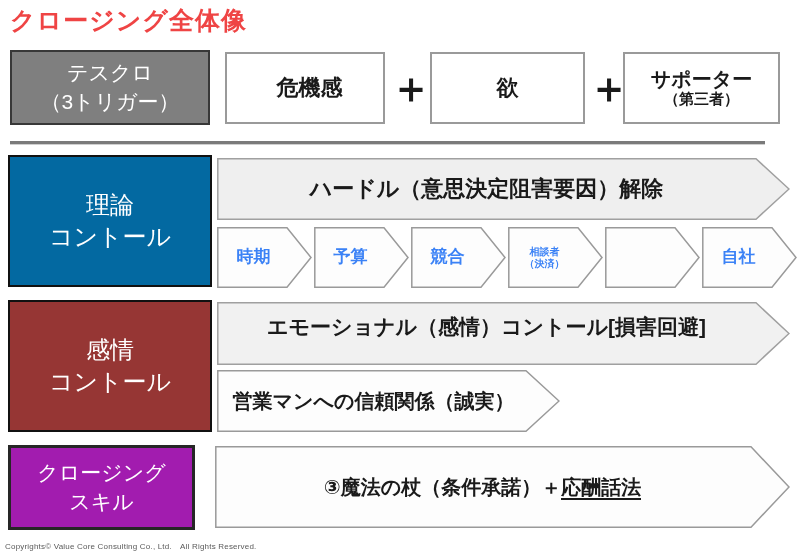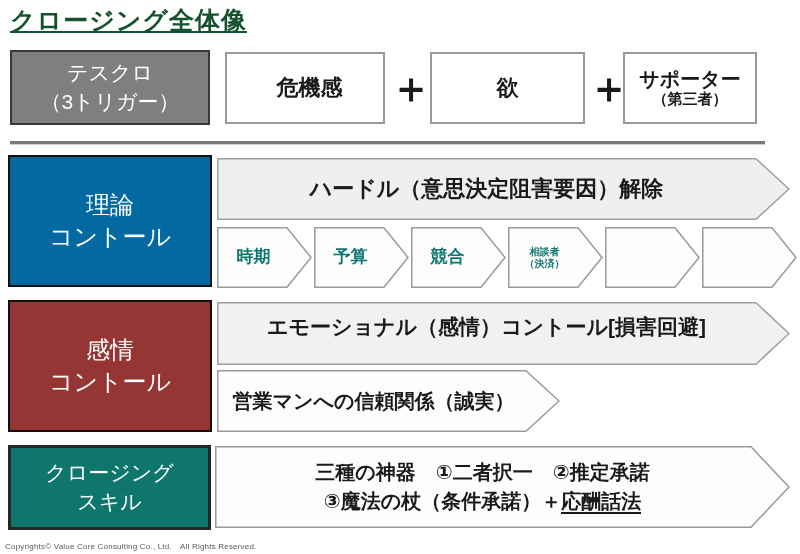--- a/index.html
+++ b/index.html
@@ -1,39 +1,39 @@
 <!DOCTYPE html>
 <html><head>
 <meta charset="utf-8">
 <style>
   html,body{margin:0;padding:0;background:#ffffff;}
   body{font-family:"Liberation Sans","DejaVu Sans",sans-serif;}
   .slide{position:relative;width:800px;height:554px;background:#ffffff;overflow:hidden;}
 
-  .title{position:absolute;left:10px;top:4px;margin:0;font-size:25px;font-weight:bold;color:#14532d;letter-spacing:1px;text-decoration:underline;}
+  .title{position:absolute;left:10px;top:4px;margin:0;font-size:25px;font-weight:bold;color:#ef4444;letter-spacing:1px;}
 
   
   .hdr{position:absolute;display:flex;align-items:center;justify-content:center;text-align:center;box-sizing:border-box;}
   .hdr .lbl{white-space:pre-line;color:#ffffff;font-weight:normal;line-height:1.35;}
   .hdr-tescro{left:10px;top:50px;width:200px;height:75px;background:#7f7f7f;border:2px solid #383838;}
   .hdr-tescro .lbl{font-size:21px;}
   .hdr-theory{left:8px;top:155px;width:204px;height:132px;background:#0369a1;border:2px solid #111111;}
   .hdr-theory .lbl{font-size:24px;}
   .hdr-emotion{left:8px;top:300px;width:204px;height:132px;background:#963634;border:2px solid #111111;align-items:center;}
   .hdr-emotion .lbl{font-size:24px;}
-  .hdr-skill{left:8px;top:445px;width:203px;height:85px;background:#0f766e;border:3px solid #262626;}
+  .hdr-skill{left:8px;top:445px;width:187px;height:85px;background:#a21caf;border:3px solid #262626;}
   .hdr-skill .lbl{font-size:21px;}
 
   
   .wbox{position:absolute;display:flex;flex-direction:column;align-items:center;justify-content:center;background:#ffffff;border:2px solid #9a9a9a;box-sizing:border-box;text-align:center;}
   .wbox .l1{font-size:22px;font-weight:bold;color:#1a1a1a;line-height:1.1;}
   .wbox .l2{font-size:15px;font-weight:bold;color:#1a1a1a;line-height:1.2;}
   .box-crisis{left:225px;top:52px;width:160px;height:72px;padding-left:9px;}
   .box-desire{left:430px;top:52px;width:155px;height:72px;}
-  .box-supporter{left:623px;top:52px;width:134px;height:72px;}
+  .box-supporter{left:623px;top:52px;width:157px;height:72px;}
   .box-supporter .l1{font-size:20px;}
 
   .plus{position:absolute;font-size:42px;font-weight:bold;color:#1a1a1a;line-height:1;}
   .plus-1{left:390px;top:67px;}
   .plus-2{left:588px;top:67px;}
 
   .divider{position:absolute;left:10px;top:141px;width:755px;height:3px;background:#7a7a7a;border-bottom:1px solid #cfcfcf;}
 
   
   .arrow{position:absolute;}
@@ -45,21 +45,21 @@
   .arrow-emotional{left:217px;top:302px;width:573px;height:49px;}
   .arrow-emotional .alabel{font-size:21px;}
   .arrow-trust{left:217px;top:370px;width:343px;height:62px;}
   .arrow-trust .alabel{font-size:20px;right:30px;}
   .arrow-skill{left:215px;top:446px;width:575px;height:82px;}
   .arrow-skill .alabel{font-size:20px;flex-direction:column;line-height:1.45;right:40px;}
   .arrow-skill .uline{border-bottom:2px solid #1a1a1a;padding-bottom:0px;}
 
   .chev{position:absolute;width:95px;height:61px;top:227px;}
   .chev svg{position:absolute;left:0;top:0;display:block;}
-  .chev .alabel{position:absolute;left:0;top:0;right:22px;bottom:0;display:flex;align-items:center;justify-content:center;text-align:center;font-weight:bold;color:#0f766e;font-size:17px;white-space:pre-line;line-height:1.2;}
+  .chev .alabel{position:absolute;left:0;top:0;right:22px;bottom:0;display:flex;align-items:center;justify-content:center;text-align:center;font-weight:bold;color:#3b82f6;font-size:17px;white-space:pre-line;line-height:1.2;}
   .chev .alabel.small{font-size:10px;}
 
   .fill-light{fill:#efefef;stroke:#a0a0a0;stroke-width:1.5;}
   .fill-lighter{fill:#f1f1f1;stroke:#a0a0a0;stroke-width:1.5;}
   .fill-white{fill:#fdfdfd;stroke:#9a9a9a;stroke-width:1.5;}
 
   .copyright{position:absolute;left:5px;top:541px;font-size:8px;color:#5a5a5a;letter-spacing:0.2px;}
 </style>
 </head>
 <body>
@@ -125,20 +125,21 @@
   </div>
   <div class="chev" style="left:605px">
     <svg width="95" height="61" viewBox="0 0 95 61" preserveAspectRatio="none">
       <polygon class="fill-white" points="0.8,0.8 70,0.8 94,30.5 70,60.2 0.8,60.2"></polygon>
     </svg>
   </div>
   <div class="chev" style="left:702px">
     <svg width="95" height="61" viewBox="0 0 95 61" preserveAspectRatio="none">
       <polygon class="fill-white" points="0.8,0.8 70,0.8 94,30.5 70,60.2 0.8,60.2"></polygon>
     </svg>
+    <div class="alabel">自社</div>
   </div>
 
   <div class="hdr hdr-emotion">
     <span class="lbl">感情
 コントール</span>
   </div>
   <div class="arrow arrow-emotional">
     <svg width="573" height="63" viewBox="0 0 573 63" preserveAspectRatio="none">
       <polygon class="fill-lighter" points="0.8,0.8 539,0.8 572,31.5 539,62.2 0.8,62.2"></polygon>
     </svg>
@@ -153,20 +154,19 @@
 
   <div class="hdr hdr-skill">
     <span class="lbl">クロージング
 スキル</span>
   </div>
   <div class="arrow arrow-skill">
     <svg width="575" height="82" viewBox="0 0 575 82" preserveAspectRatio="none">
       <polygon class="fill-white" points="0.8,0.8 536,0.8 574,41 536,81.2 0.8,81.2"></polygon>
     </svg>
     <div class="alabel">
-      <span>三種の神器　①二者択一　②推定承諾</span>
       <span><span>③魔法の杖（条件承諾）＋</span><span class="uline">応酬話法</span></span>
     </div>
   </div>
 
   <div class="copyright">Copyrights© Value Core Consulting Co., Ltd.　All Rights Reserved.</div>
 
 </div>
 
 </body></html>

